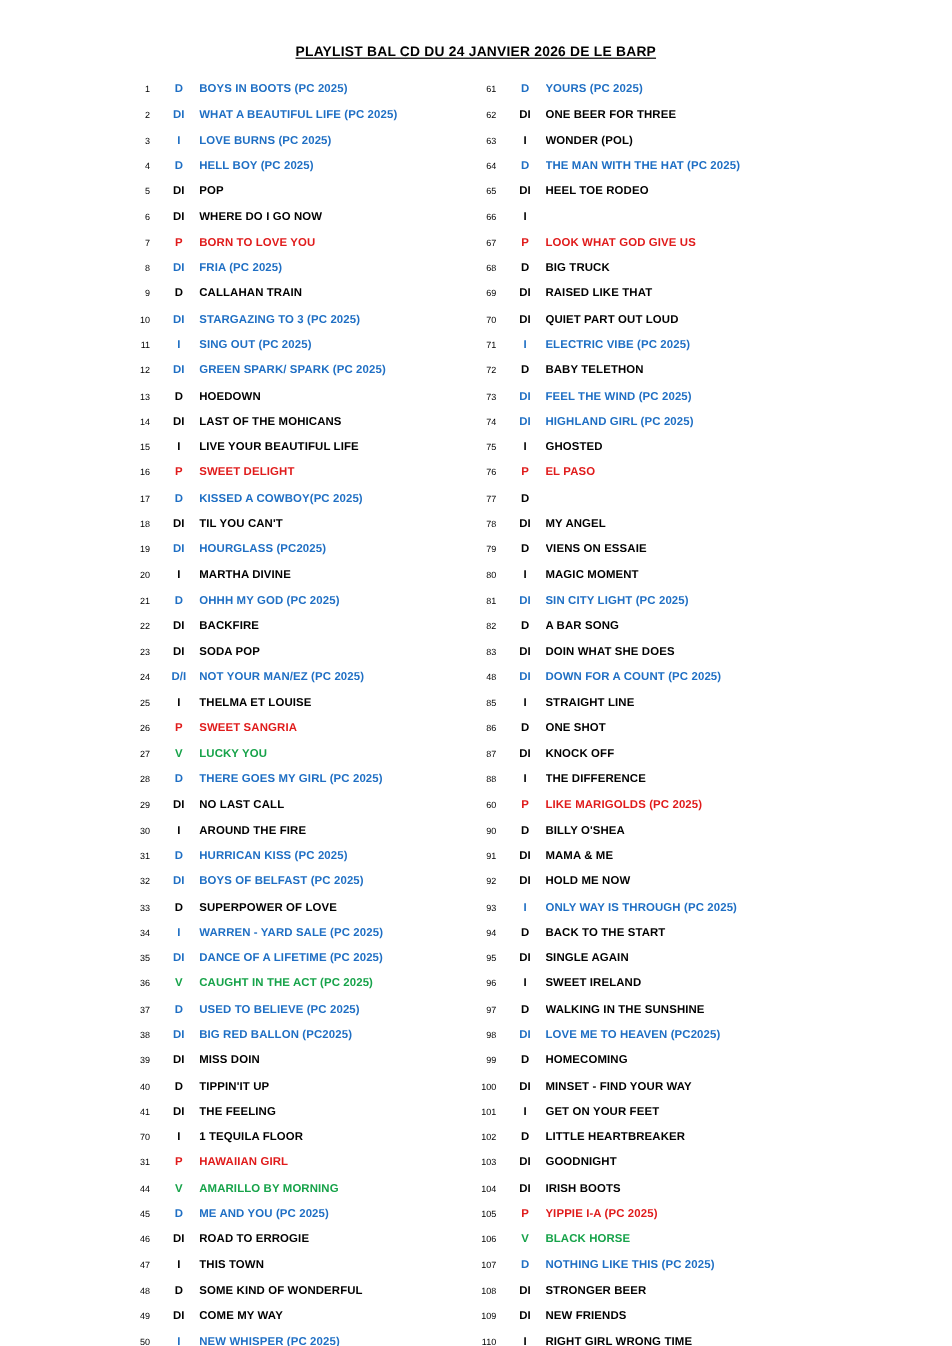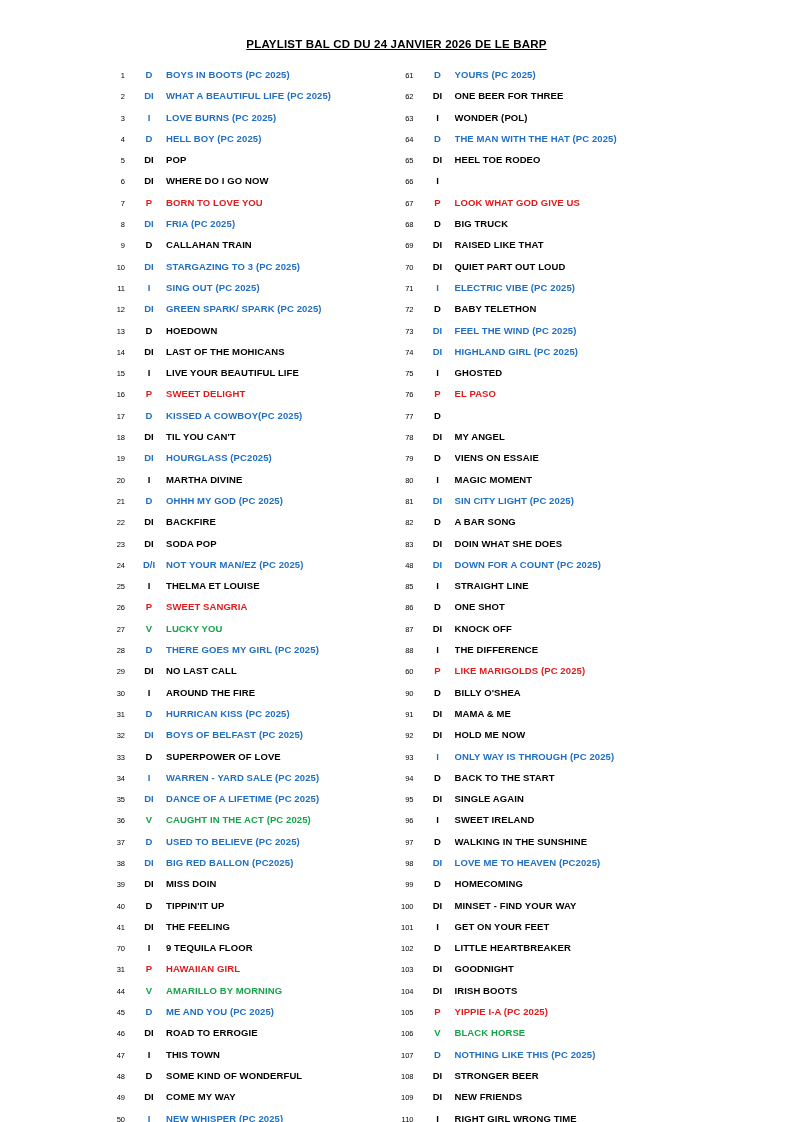--- a/index.html
+++ b/index.html
@@ -287,21 +287,21 @@
           <span class="title c-black">TIPPIN'IT UP</span>
         </div>
         <div class="row">
           <span class="num">41</span>
           <span class="dance c-black">DI</span>
           <span class="title c-black">THE FEELING</span>
         </div>
         <div class="row">
           <span class="num">70</span>
           <span class="dance c-black">I</span>
-          <span class="title c-black">9 TEQUILA FLOOR</span>
+          <span class="title c-black">1 TEQUILA FLOOR</span>
         </div>
         <div class="row">
           <span class="num">31</span>
           <span class="dance c-red">P</span>
           <span class="title c-red">HAWAIIAN GIRL</span>
         </div>
         <div class="row">
           <span class="num">44</span>
           <span class="dance c-green">V</span>
           <span class="title c-green">AMARILLO BY MORNING</span>

